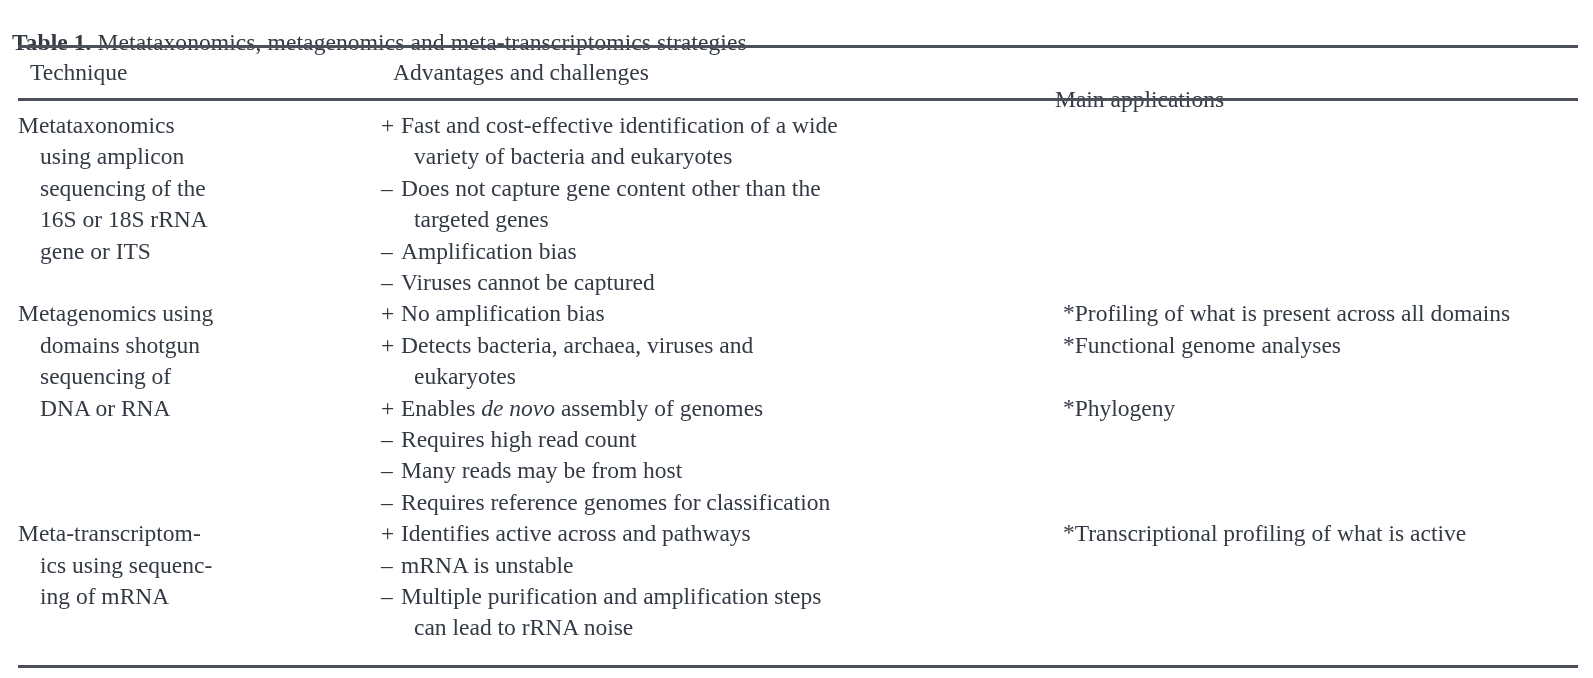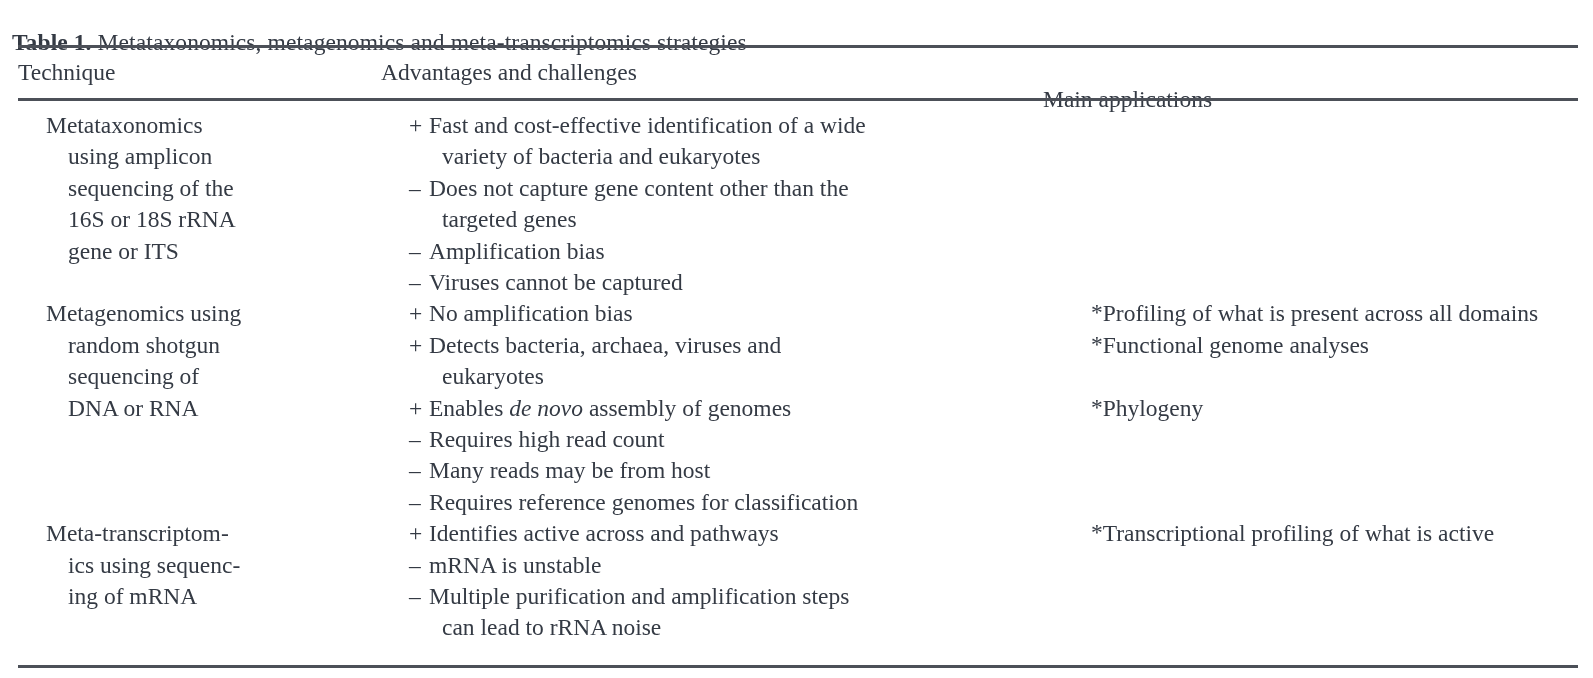--- a/index.html
+++ b/index.html
@@ -47,21 +47,21 @@
     width: 1560px;
     background: #4c5058;
   }
   .rule-top    { top: 45px;  height: 3px; }
   .rule-header { top: 98px;  height: 3px; }
   .rule-bottom { top: 665px; height: 3px; }
 
   
   .header-row {
     position: absolute;
-    left: 0;
+    left: 12px;
     top: 57px;
     width: 1443px;
     height: 40px;
   }
   .col-head {
     position: absolute;
     font-size: 23.5px;
     line-height: 31px;
     white-space: nowrap;
   }
@@ -73,21 +73,20 @@
   .body-area {
     position: absolute;
     left: 0;
     top: 110px;
     width: 1593px;
   }
 
   .col {
     position: absolute;
     top: 0;
-    margin-left: 28px;
   }
   .col-technique    { left: 18px;   width: 350px; }
   .col-advantages   { left: 381px;  width: 650px; }
   .col-applications { left: 1043px; width: 540px; }
 
   .line {
     font-size: 23.5px;
     line-height: 31.4px;
     height: 31.4px;
     white-space: nowrap;
@@ -153,21 +152,21 @@
           <div class="mk-line cont"><span>variety of bacteria and eukaryotes</span></div>
           <div class="mk-line"><span class="mk">–</span><span>Does not capture gene content other than the</span></div>
           <div class="mk-line cont"><span>targeted genes</span></div>
           <div class="mk-line"><span class="mk">–</span><span>Amplification bias</span></div>
           <div class="mk-line"><span class="mk">–</span><span>Viruses cannot be captured</span></div>
         </div>
       </div>
       <div class="table-row" style="position: absolute; left: 0px; top: 188.4px; width: 1593px; height: 219.8px;">
         <div class="col col-technique">
           <div class="line">Metagenomics using</div>
-          <div class="line indent">random shotgun</div>
+          <div class="line indent">domains shotgun</div>
           <div class="line indent">sequencing of</div>
           <div class="line indent">DNA or RNA</div>
         </div>
         <div class="col col-advantages">
           <div class="mk-line"><span class="mk">+</span><span>No amplification bias</span></div>
           <div class="mk-line"><span class="mk">+</span><span>Detects bacteria, archaea, viruses and</span></div>
           <div class="mk-line cont"><span>eukaryotes</span></div>
           <div class="mk-line"><span class="mk">+</span><span>Enables <span class="ital">de novo</span> assembly of genomes</span></div>
           <div class="mk-line"><span class="mk">–</span><span>Requires high read count</span></div>
           <div class="mk-line"><span class="mk">–</span><span>Many reads may be from host</span></div>

